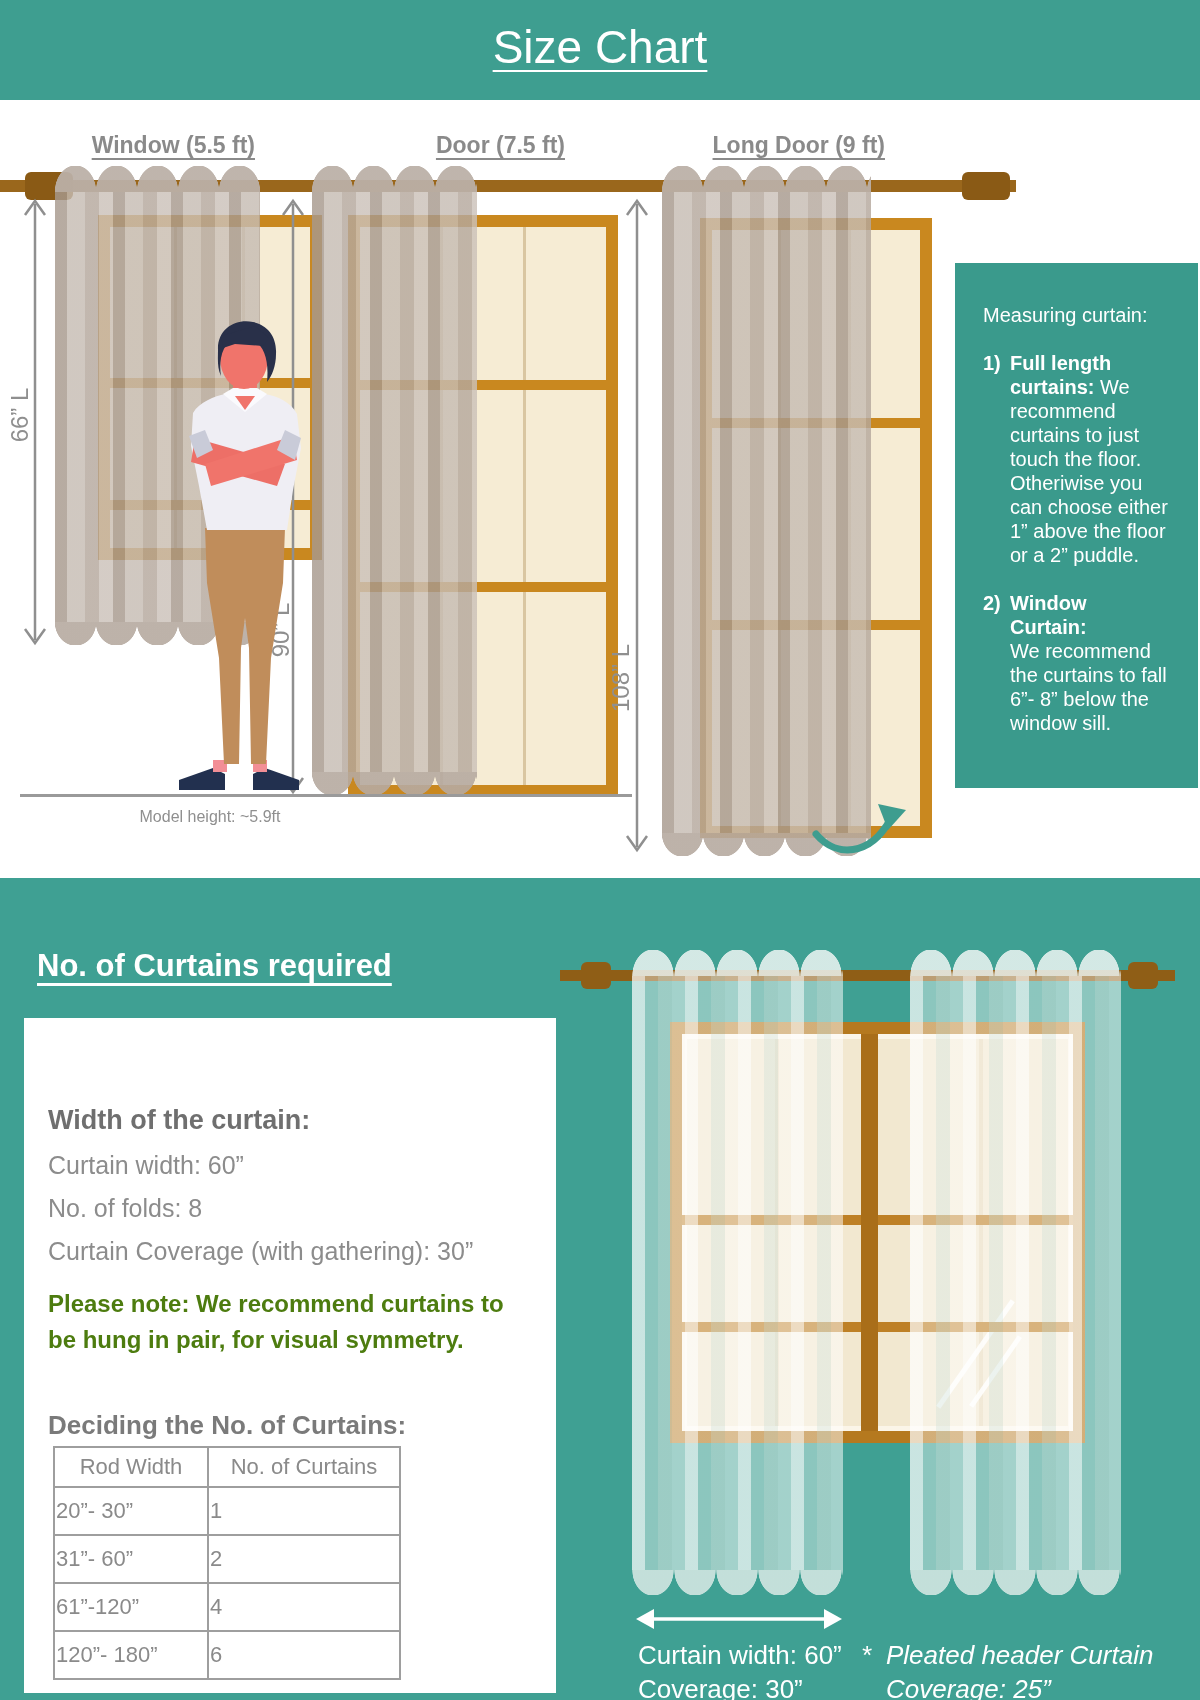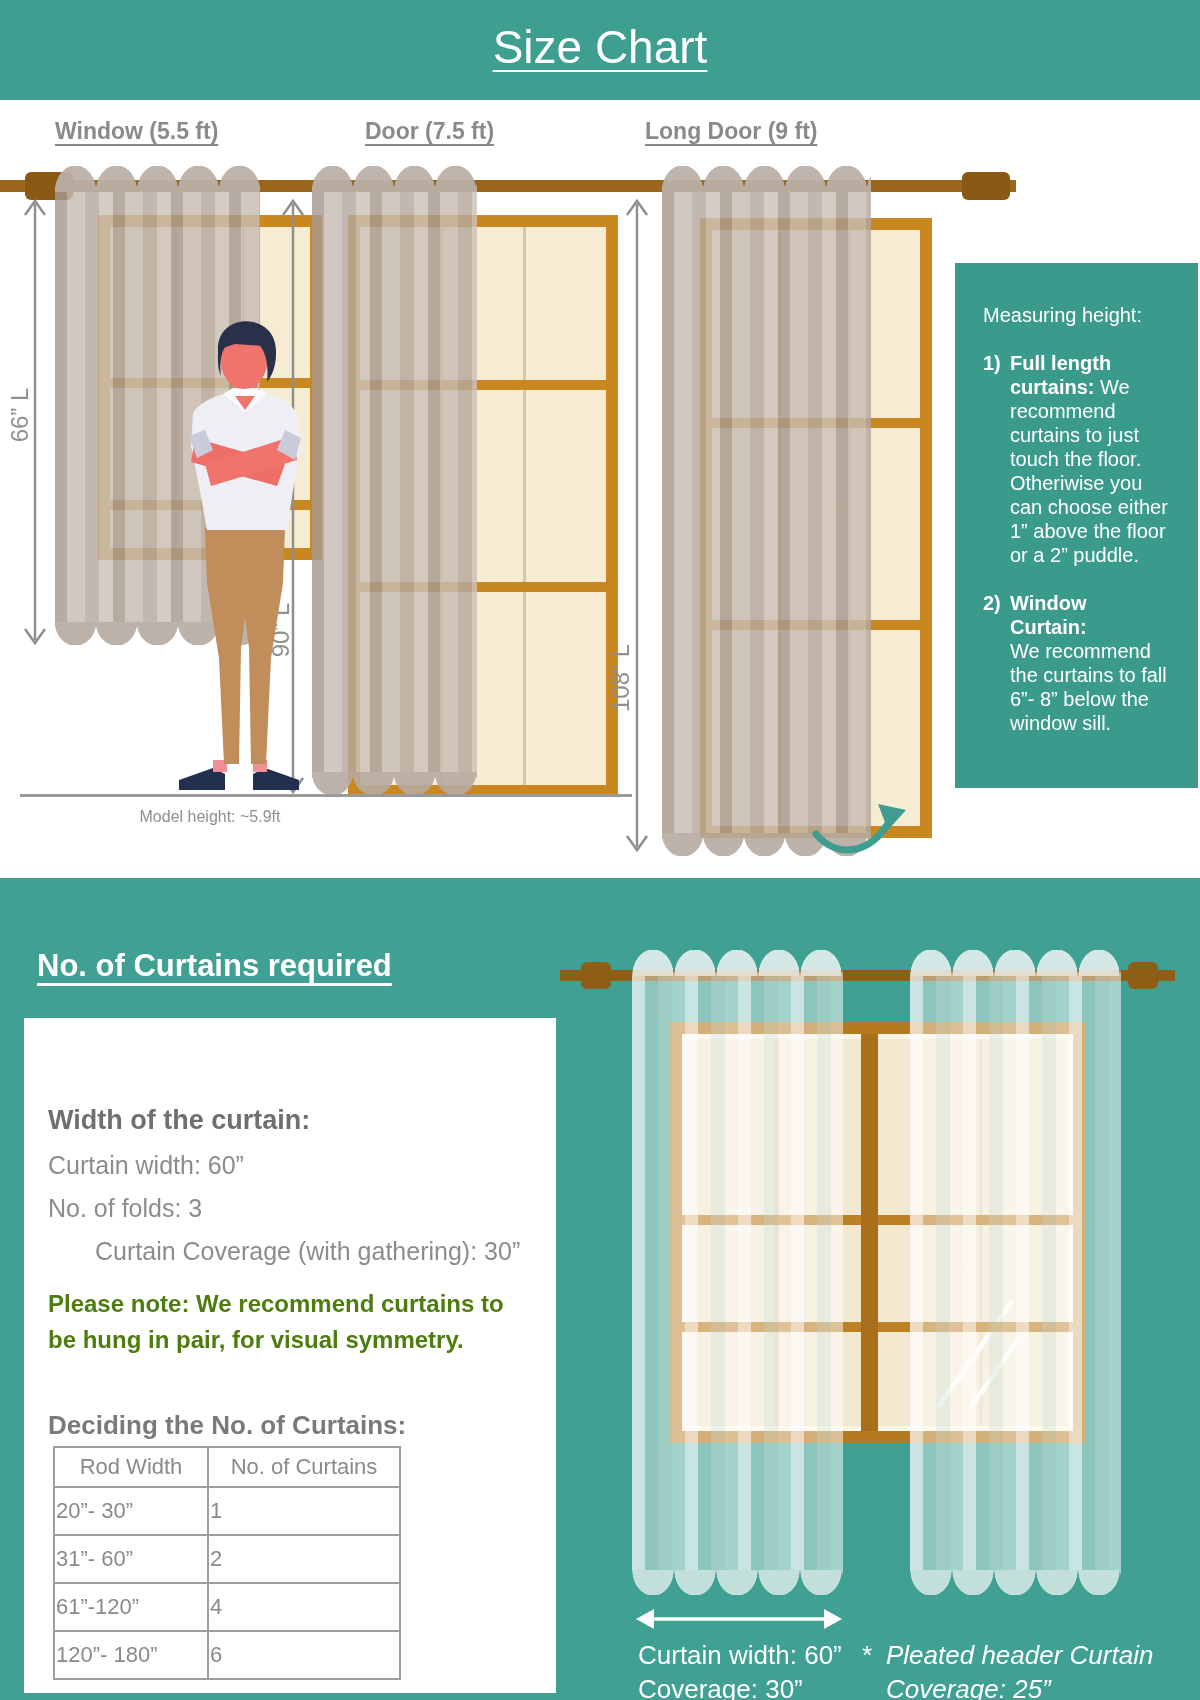--- a/index.html
+++ b/index.html
@@ -4,21 +4,21 @@
 <style>
   html,body{margin:0;padding:0;background:#e8e8e8;}
   #page{position:relative;width:1200px;height:1700px;background:#ffffff;overflow:hidden;
         font-family:"Liberation Sans", sans-serif;margin:0 auto;}
   .abs{position:absolute;}
 
   
   .banner{left:0;top:0;width:1200px;height:100px;background:#3E9E90;}
   .title{left:0;top:20px;width:1200px;text-align:center;color:#fff;font-size:46px;
          text-decoration:underline;text-underline-offset:7px;text-decoration-thickness:2px;}
-  .col-label{top:118px;font-size:23px;font-weight:bold;color:#8A8A8A;text-align:left;
+  .col-label{top:132px;font-size:23px;font-weight:bold;color:#8A8A8A;text-align:right;
              text-decoration:underline;text-underline-offset:5px;}
 
   
   .rod{background:#9A671C;}
   .finial{background:#8A5A15;border-radius:6px;}
 
   
   .frame{background:#C9881F;}
   .frame .glass{position:absolute;left:12px;right:12px;top:12px;bottom:12px;background:#F6ECD4;}
   .vdiv{position:absolute;top:0;bottom:0;width:3px;background:#D9C6A1;}
@@ -174,21 +174,21 @@
     <polygon points="30,120 120,146 112,168 26,144" fill="#ED6F67"></polygon>
     <polygon points="128,118 40,146 46,168 132,142" fill="#F0746B"></polygon>
     <polygon points="24,118 40,112 48,132 32,140" fill="#C9CBD8"></polygon>
     <polygon points="120,112 136,120 130,142 112,132" fill="#C9CBD8"></polygon>
     <ellipse cx="79" cy="40" rx="24" ry="31" fill="#F0746B"></ellipse>
     <path d="M53,32 C52,10 72,0 88,4 C102,7 112,18 111,36 C111,48 107,58 102,64 C104,44 100,28 88,22 C74,15 60,20 56,40 C55,46 55,52 56,58 C52,50 53,40 53,32 Z" fill="#293049"></path>
     <polygon points="56,18 90,8 104,20 98,28 70,26 58,30" fill="#293049"></polygon>
   </svg>
 
   <div class="abs info-box">
-    <div>Measuring height:</div>
+    <div>Measuring curtain:</div>
     <div class="info-item">
         <span class="num">1)</span>
         <p><b>Full length curtains:</b> <span>We recommend curtains to just touch the floor. Otheriwise you can choose either 1” above the floor or a 2” puddle.</span></p>
       </div>
     <div class="info-item">
         <span class="num">2)</span>
         <p><b>Window
 Curtain:
 </b><span>We recommend the curtains to fall 6”- 8” below the window sill.</span></p>
       </div>
@@ -198,22 +198,22 @@
     <path d="M4,36 C24,60 58,58 78,22" stroke="#3E9D8F" stroke-width="7" fill="none" stroke-linecap="round"></path>
     <polygon points="66,6 94,12 76,32" fill="#3E9D8F"></polygon>
   </svg>
 
   <div class="abs bottom-bg"></div>
   <div class="abs b-heading">No. of Curtains required</div>
 
   <div class="abs card">
     <h3 class="w-head">Width of the curtain:</h3>
     <div class="c-line" style="top:133px;">Curtain width: 60”</div>
-    <div class="c-line" style="top:176px;">No. of folds: 3</div>
-    <div class="c-line" style="top:219px;margin-left:47px;">Curtain Coverage (with gathering): 30”</div>
+    <div class="c-line" style="top:176px;">No. of folds: 8</div>
+    <div class="c-line" style="top:219px;">Curtain Coverage (with gathering): 30”</div>
     <h3 class="note">Please note: We recommend curtains to be hung in pair, for visual symmetry.</h3>
     <h3 class="t-head">Deciding the No. of Curtains:</h3>
     <table class="size">
       <tbody>
           <tr>
         <th>Rod Width</th>
         <th>No. of Curtains</th>
       </tr>
       <tr>
             <td>20”- 30”</td>

